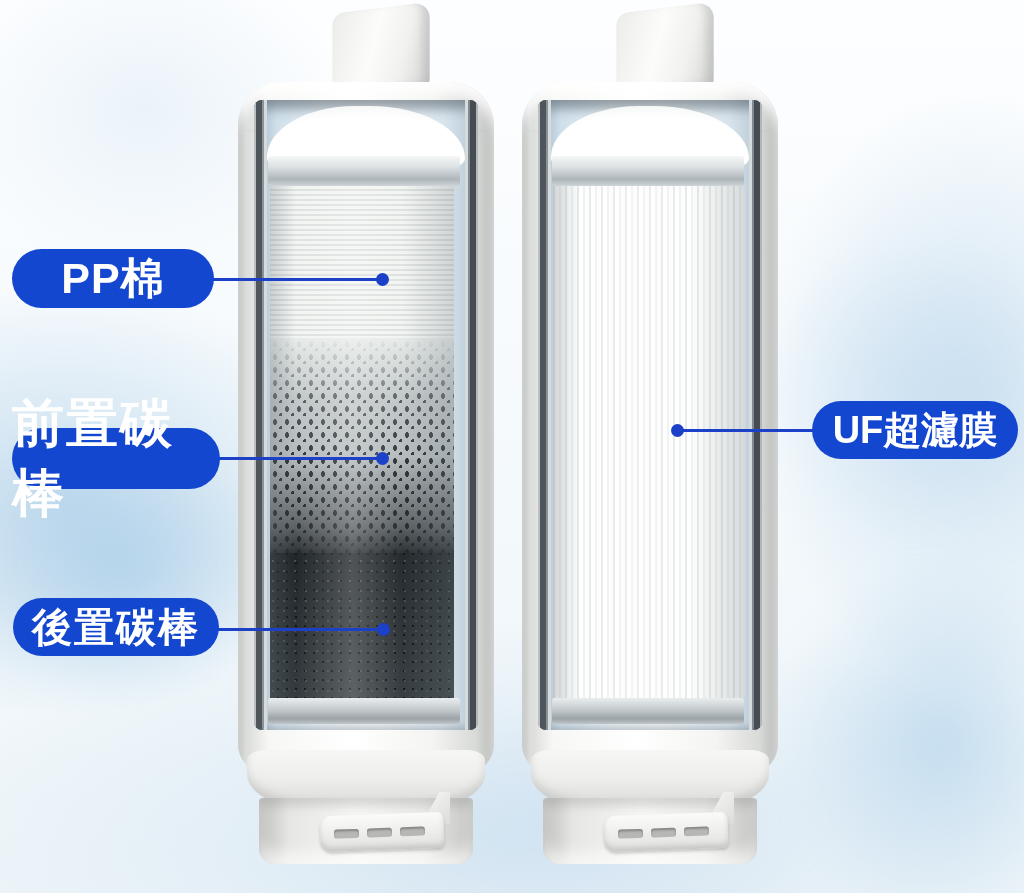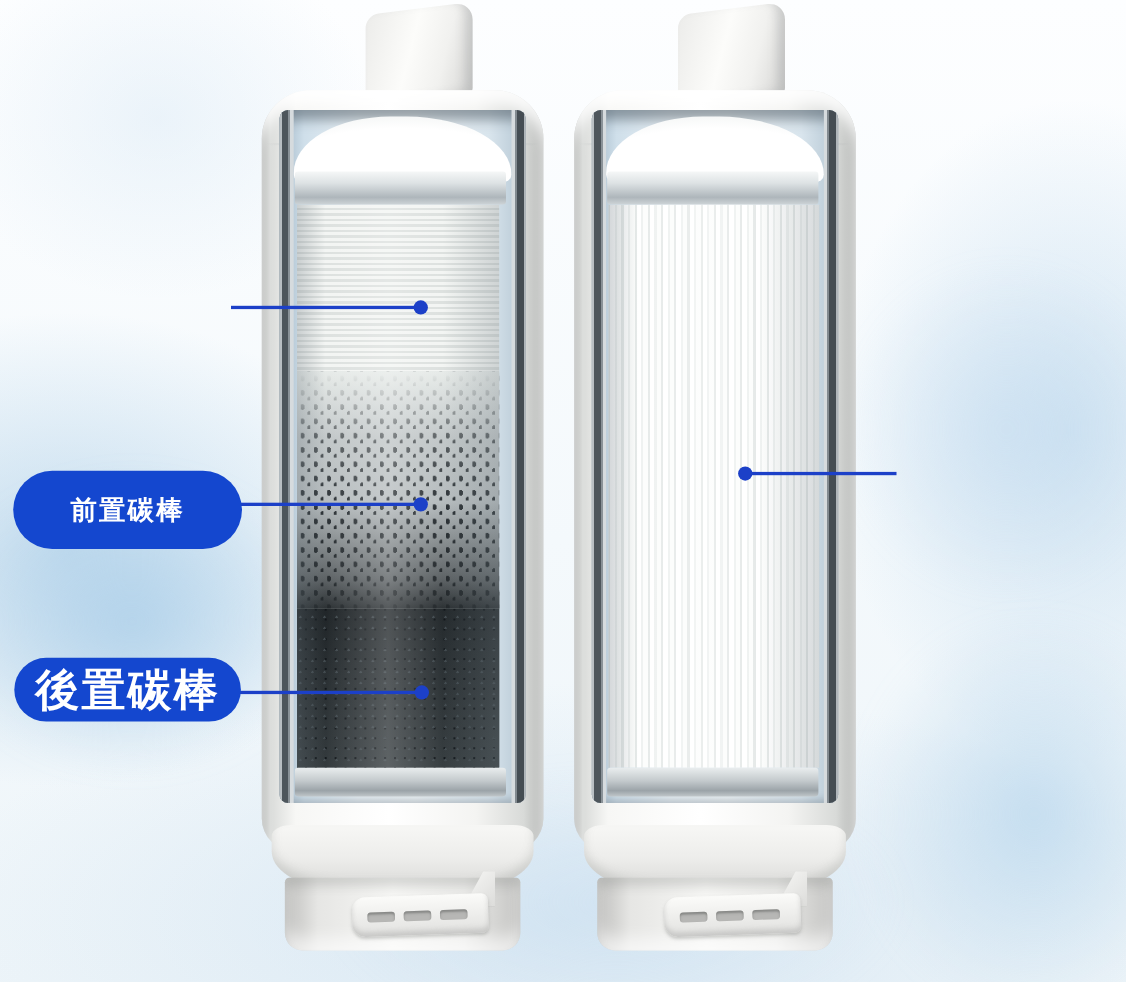--- a/index.html
+++ b/index.html
@@ -117,21 +117,21 @@
   .slot{width:25px;height:9px;background:#b7b7b5;border-radius:3px;
     box-shadow:inset 0 2px 2px rgba(88,90,88,.5);}
 
   
   .pill{
     position:absolute;display:flex;align-items:center;justify-content:center;
     background:var(--label-bg);color:var(--label-text);
     font-weight:bold;border-radius:999px;letter-spacing:2px;z-index:5;
   }
   .pill-pp  {left:12px; top:249px;width:202px;height:59px;font-size:43px;letter-spacing:1px;}
-  .pill-pre {left:12px; top:428px;width:208px;height:71px;font-size:24px;}
+  .pill-pre {left:12px; top:428px;width:208px;height:61px;font-size:52px;}
   .pill-post{left:13px; top:598px;width:206px;height:58px;font-size:40px;}
   .pill-uf  {left:812px;top:401px;width:206px;height:58px;font-size:38px;letter-spacing:0;}
   .leader{position:absolute;height:3px;background:var(--leader-line);z-index:4;}
   .leader-pp  {left:210px;top:278px;width:172px;}
   .leader-pre {left:216px;top:457px;width:166px;}
   .leader-post{left:214px;top:628px;width:168px;}
   .leader-uf  {left:679px;top:429px;width:136px;}
   .dot{position:absolute;width:13px;height:13px;border-radius:50%;background:var(--leader-line);z-index:4;}
   .dot-pp  {left:376px;top:273px;}
   .dot-pre {left:376px;top:452px;}
@@ -189,27 +189,29 @@
     <div class="clip">
       <div class="clip-notch"></div>
       <div class="clip-bar">
         <div class="slot"></div>
         <div class="slot"></div>
         <div class="slot"></div>
       </div>
     </div>
   </div>
 
+  <div class="pill pill-pp">PP棉</div>
   <div class="leader leader-pp"></div>
   <div class="dot dot-pp"></div>
 
   <div class="pill pill-pre">前置碳棒</div>
   <div class="leader leader-pre"></div>
   <div class="dot dot-pre"></div>
 
   <div class="pill pill-post">後置碳棒</div>
   <div class="leader leader-post"></div>
   <div class="dot dot-post"></div>
 
+  <div class="pill pill-uf">UF超濾膜</div>
   <div class="leader leader-uf"></div>
   <div class="dot dot-uf"></div>
 
 </div>
 
 </body></html>

